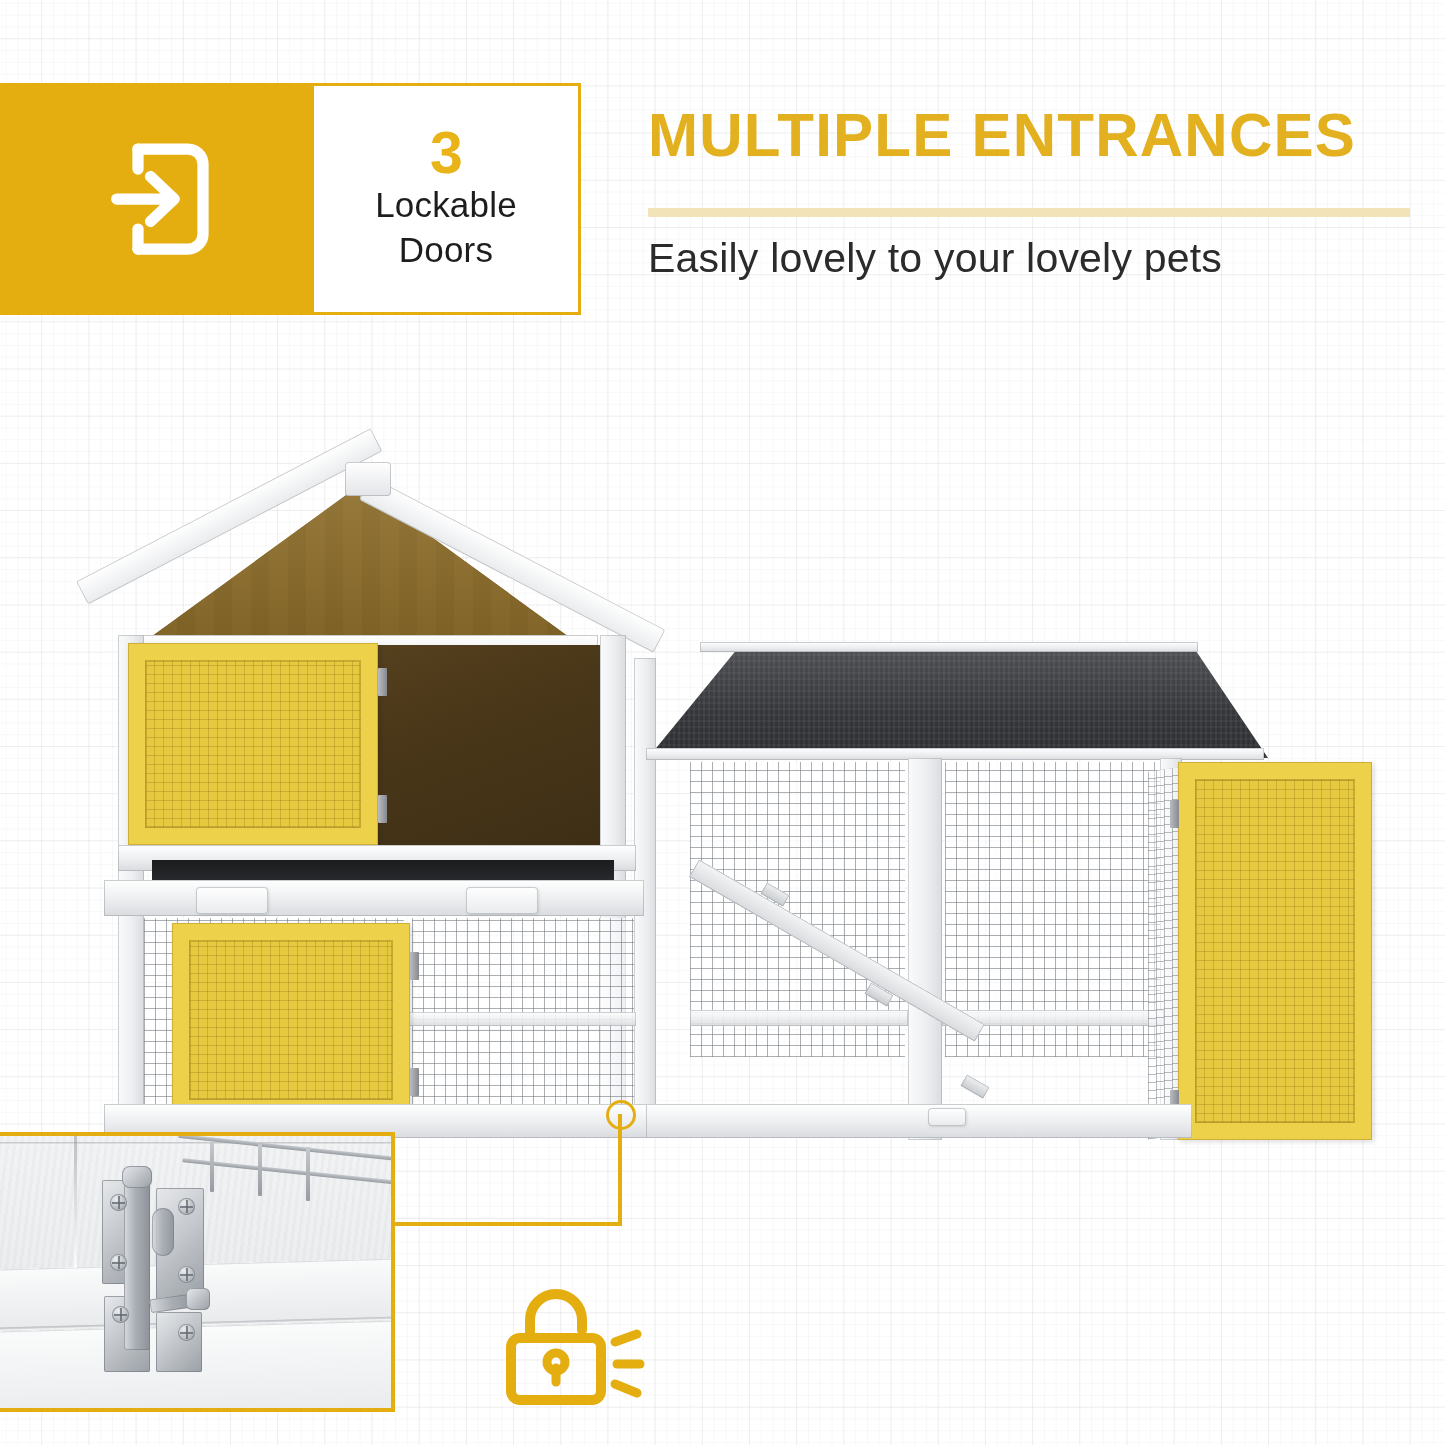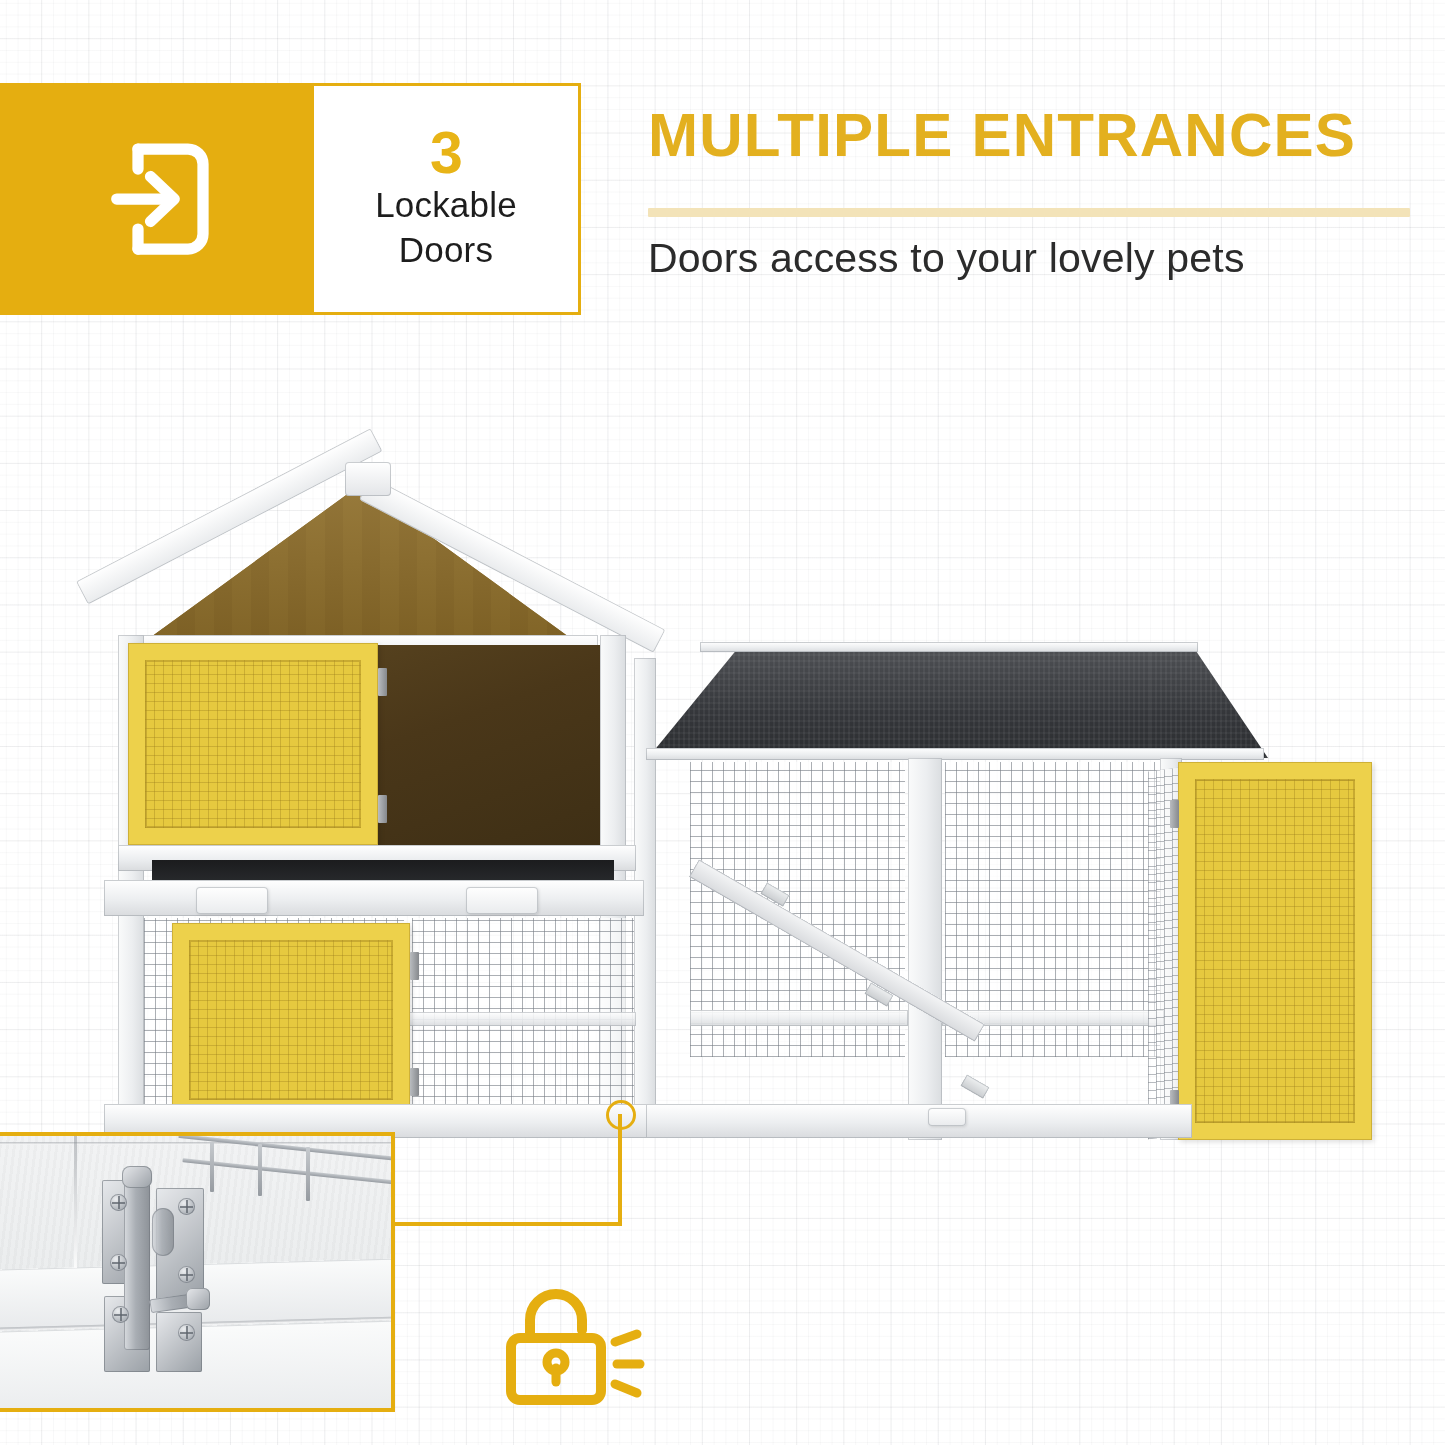--- a/index.html
+++ b/index.html
@@ -274,21 +274,21 @@
   </div>
 
   <div class="badge-white">
     <div class="badge-num">3</div>
     <div class="badge-line">Lockable</div>
     <div class="badge-line">Doors</div>
   </div>
 
   <div class="headline">MULTIPLE ENTRANCES</div>
   <div class="hr-rule"></div>
-  <div class="subhead">Doors access to your lovely pets</div>
+  <div class="subhead">Easily lovely to your lovely pets</div>
 
   <div class="product">
 
     <div class="gable-wood"></div>
     <div class="roof-l"></div>
     <div class="roof-r"></div>
     <div class="ridge-cap"></div>
     <div class="gable-beam"></div>
 
     <div class="cavity"></div>

